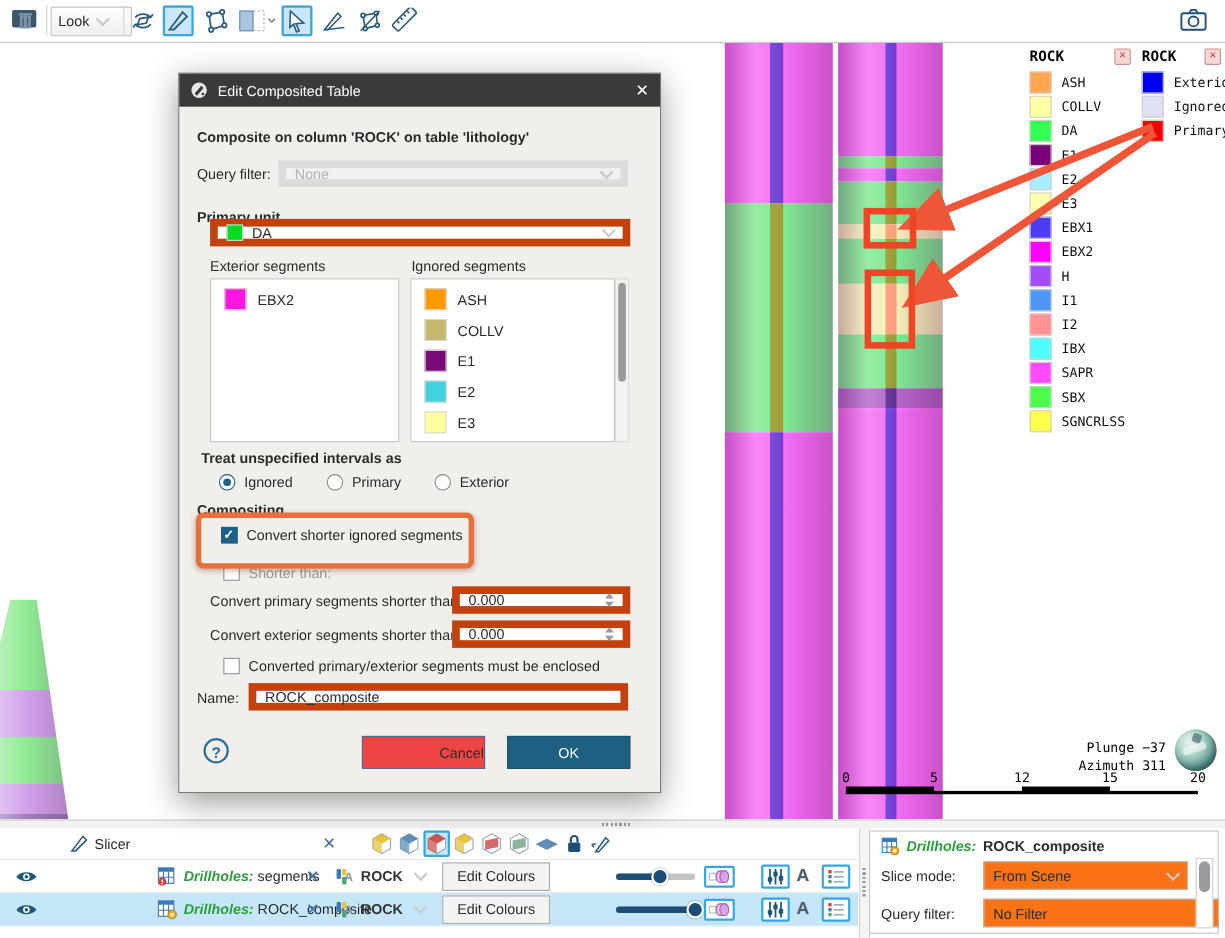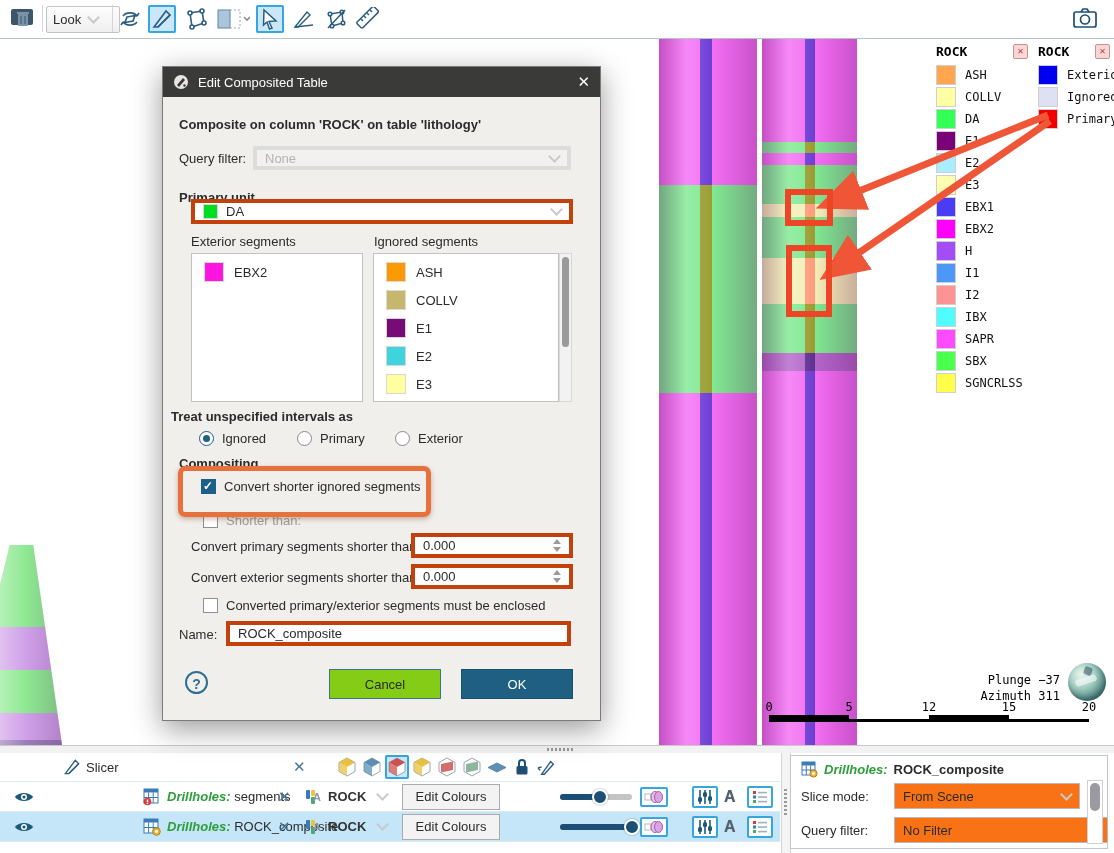--- a/index.html
+++ b/index.html
@@ -42,21 +42,21 @@
     background:radial-gradient(circle at 35% 30%,#eaf6f0,#a8d2c6 35%,#569288 70%,#2e675e);box-shadow:inset -2px -3px 6px rgba(0,0,40,.35);}
   #compass i{position:absolute;left:7px;top:14px;width:22px;height:7px;background:rgba(255,255,255,.55);transform:rotate(-18deg);border-radius:3px;}
   #compass b{position:absolute;left:16px;top:4px;width:8px;height:8px;background:rgba(20,40,60,.45);border-radius:2px;transform:rotate(20deg);}
 
   
   #dialog{position:absolute;left:162px;top:66px;width:437px;height:653px;background:#f0efec;border:1px solid #7b7b7b;box-shadow:0 8px 28px rgba(0,0,0,.4);z-index:60;}
   #dlg-header{position:absolute;left:0;top:0;right:0;height:30px;background:#3a3a39;color:#fff;display:flex;align-items:center;padding:0 10px;gap:9px;box-sizing:border-box;}
   #dlg-title{font-size:13px;}
   #dlg-close{margin-left:auto;font-size:15px;color:#fff;cursor:pointer;}
   .bold{font-weight:bold;}
-  .dfield{position:absolute;box-sizing:border-box;background:#fff;border:4px solid #c2410c;display:flex;align-items:center;padding:0 8px;gap:8px;}
+  .dfield{position:absolute;box-sizing:border-box;background:#fff;border:7px solid #c2410c;display:flex;align-items:center;padding:0 8px;gap:8px;}
   .dfield.disabled{background:#f2f1ef;border-color:#dcdcda;color:#b3b3b1;}
   .dfield .chev{margin-left:auto;}
   .seg-list{position:absolute;background:#fff;border:1px solid #c2c2c2;box-sizing:border-box;padding:4px 0;overflow:hidden;}
   .seg-row{display:flex;align-items:center;height:28px;padding-left:12px;gap:10px;}
   .seg-swatch{width:20px;height:20px;border:1px solid #d8d8d8;box-sizing:border-box;}
   .vscroll{position:absolute;width:13px;background:#f2f2f2;border:1px solid #d8d8d8;box-sizing:border-box;}
   .vthumb{position:absolute;left:2px;width:7px;background:#9a9a9a;border-radius:4px;}
   .radio{width:15px;height:15px;border:1px solid #8a8a8a;border-radius:50%;background:#fff;box-sizing:border-box;position:relative;flex:0 0 15px;}
   .radio.sel{border:1px solid #1c5f88;}
   .radio.sel:after{content:"";position:absolute;left:3px;top:3px;width:7px;height:7px;border-radius:50%;background:#1c5f88;}
@@ -66,21 +66,21 @@
   .inline{display:flex;align-items:center;gap:8px;position:absolute;}
   .spins{margin-left:auto;display:flex;flex-direction:column;gap:3px;align-items:center;}
   .spins i{width:0;height:0;border-left:4px solid transparent;border-right:4px solid transparent;}
   .spins i.up{border-bottom:5px solid #9a9a9a;}
   .spins i.dn{border-top:5px solid #9a9a9a;}
   .dfield.disabled .spins i.up{border-bottom-color:#d2d2d0;}
   .dfield.disabled .spins i.dn{border-top-color:#d2d2d0;}
   #annot-box{position:absolute;left:15px;top:399px;width:243px;height:41px;border:5px solid #e7713d;border-radius:7px;box-shadow:0 2px 5px rgba(120,50,10,.35);z-index:5;}
   #help-btn{position:absolute;left:22px;top:604px;width:23px;height:23px;border:2px solid #2e6e96;border-radius:50%;color:#2e6e96;font-size:14px;font-weight:bold;text-align:center;line-height:23px;box-sizing:border-box;}
   .dbtn{position:absolute;height:30px;display:flex;align-items:center;justify-content:center;font-size:13px;box-sizing:border-box;cursor:pointer;}
-  #btn-cancel{left:166px;top:602px;width:112px;background:#84cc16;border:1px solid #44708e;color:#2b2b2b;}
+  #btn-cancel{left:166px;top:602px;width:112px;background:#ef4444;border:1px solid #44708e;color:#2b2b2b;justify-content:flex-end;}
   #btn-ok{left:298px;top:602px;width:112px;background:#1f5f82;border:1px solid #17506f;color:#fff;}
 
   
   #hsplit{position:absolute;left:0;top:745px;width:1114px;height:8px;background:#f2f2f2;border-top:1px solid #c9c9c9;border-bottom:1px solid #c9c9c9;}
   #hsplit i{position:absolute;left:547px;top:2px;width:26px;height:3px;background:repeating-linear-gradient(90deg,#9a9a9a 0 2px,transparent 2px 4px);}
   #bottom{position:absolute;left:0;top:753px;width:1114px;height:100px;background:#fff;}
   .brow{position:absolute;left:0;width:780px;display:flex;align-items:center;border-bottom:1px solid #dce9f1;box-sizing:border-box;}
   .brow.sel{background:#c5e6f8;}
   .row-x{color:#44749a;font-size:15px;cursor:pointer;}
   .ecbtn{position:absolute;left:402px;width:96px;height:24px;background:#f3f3f3;border:1px solid #ababab;display:flex;align-items:center;justify-content:center;font-size:13px;cursor:pointer;}
@@ -420,21 +420,21 @@
         </div>
         <div class="seg-row">
           <span class="seg-swatch" style="background: rgb(255, 255, 160);"></span>
           <span>E3</span>
         </div>
       </div>
     <div class="vscroll" style="left:396px;top:186px;height:149px">
         <span class="vthumb" style="top:3px;height:90px"></span>
       </div>
 
-    <div class="abs bold" style="left:8px;top:342px">Treat unspecified intervals as</div>
+    <div class="abs bold" style="left:20px;top:342px">Treat unspecified intervals as</div>
     <div class="inline" style="left:36px;top:364px">
         <span class="radio sel"></span>
         <span>Ignored</span>
       </div>
     <div class="inline" style="left:134px;top:364px">
         <span class="radio"></span>
         <span>Primary</span>
       </div>
     <div class="inline" style="left:232px;top:364px">
         <span class="radio"></span>

